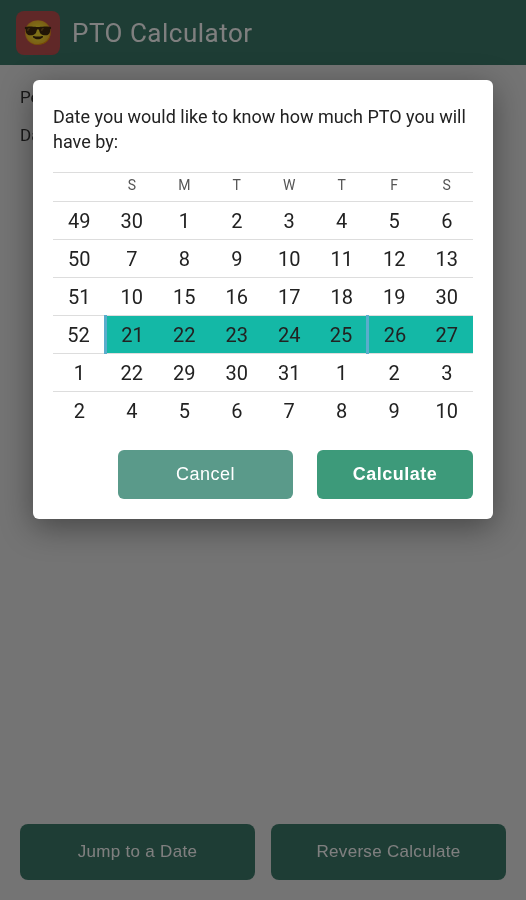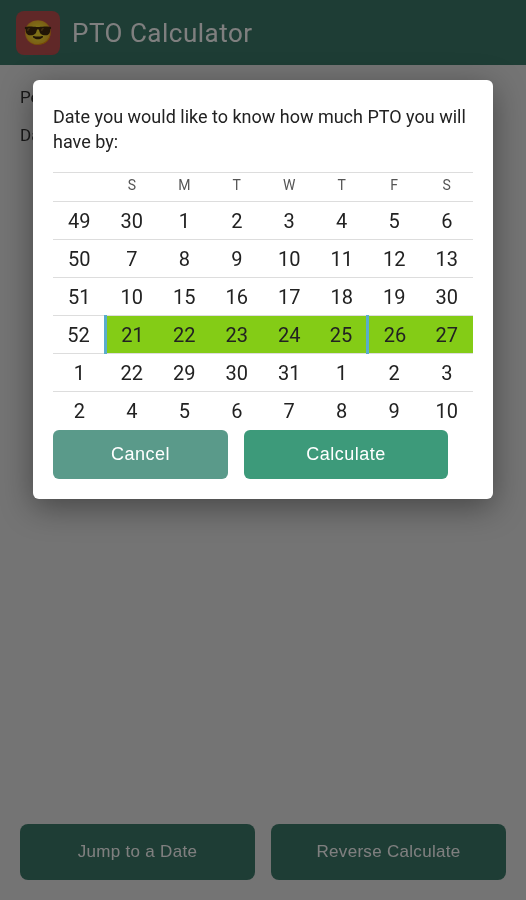--- a/index.html
+++ b/index.html
@@ -151,50 +151,52 @@
     }
     .week-num {
       font-size: 13px;
       color: #888;
       width: 36px;
     }
     .other-month {
       color: #aaa;
     }
     .selected-range {
-      background: #84cc16;
+      background: #14b8a6;
     }
 
     
     .dialog-buttons {
       display: flex;
-      gap: 16px;
-      justify-content: flex-start;
+      gap: 24px;
+      margin-top: 20px;
+      justify-content: flex-end;
     }
     .btn-cancel {
       background: #5a9a8a;
       color: white;
       border: none;
       border-radius: 6px;
       padding: 14px 0;
       width: 175px;
       font-size: 18px;
       cursor: pointer;
       letter-spacing: 0.5px;
     }
     .btn-calculate {
       background: #3d9a7a;
       color: white;
       border: none;
       border-radius: 6px;
       padding: 14px 0;
-      width: 204px;
+      width: 156px;
       font-size: 18px;
       cursor: pointer;
       letter-spacing: 0.5px;
+      font-weight: bold;
     }
 
     
     .bottom-buttons {
       position: absolute;
       bottom: 0;
       left: 0;
       right: 0;
       display: flex;
       gap: 16px;

